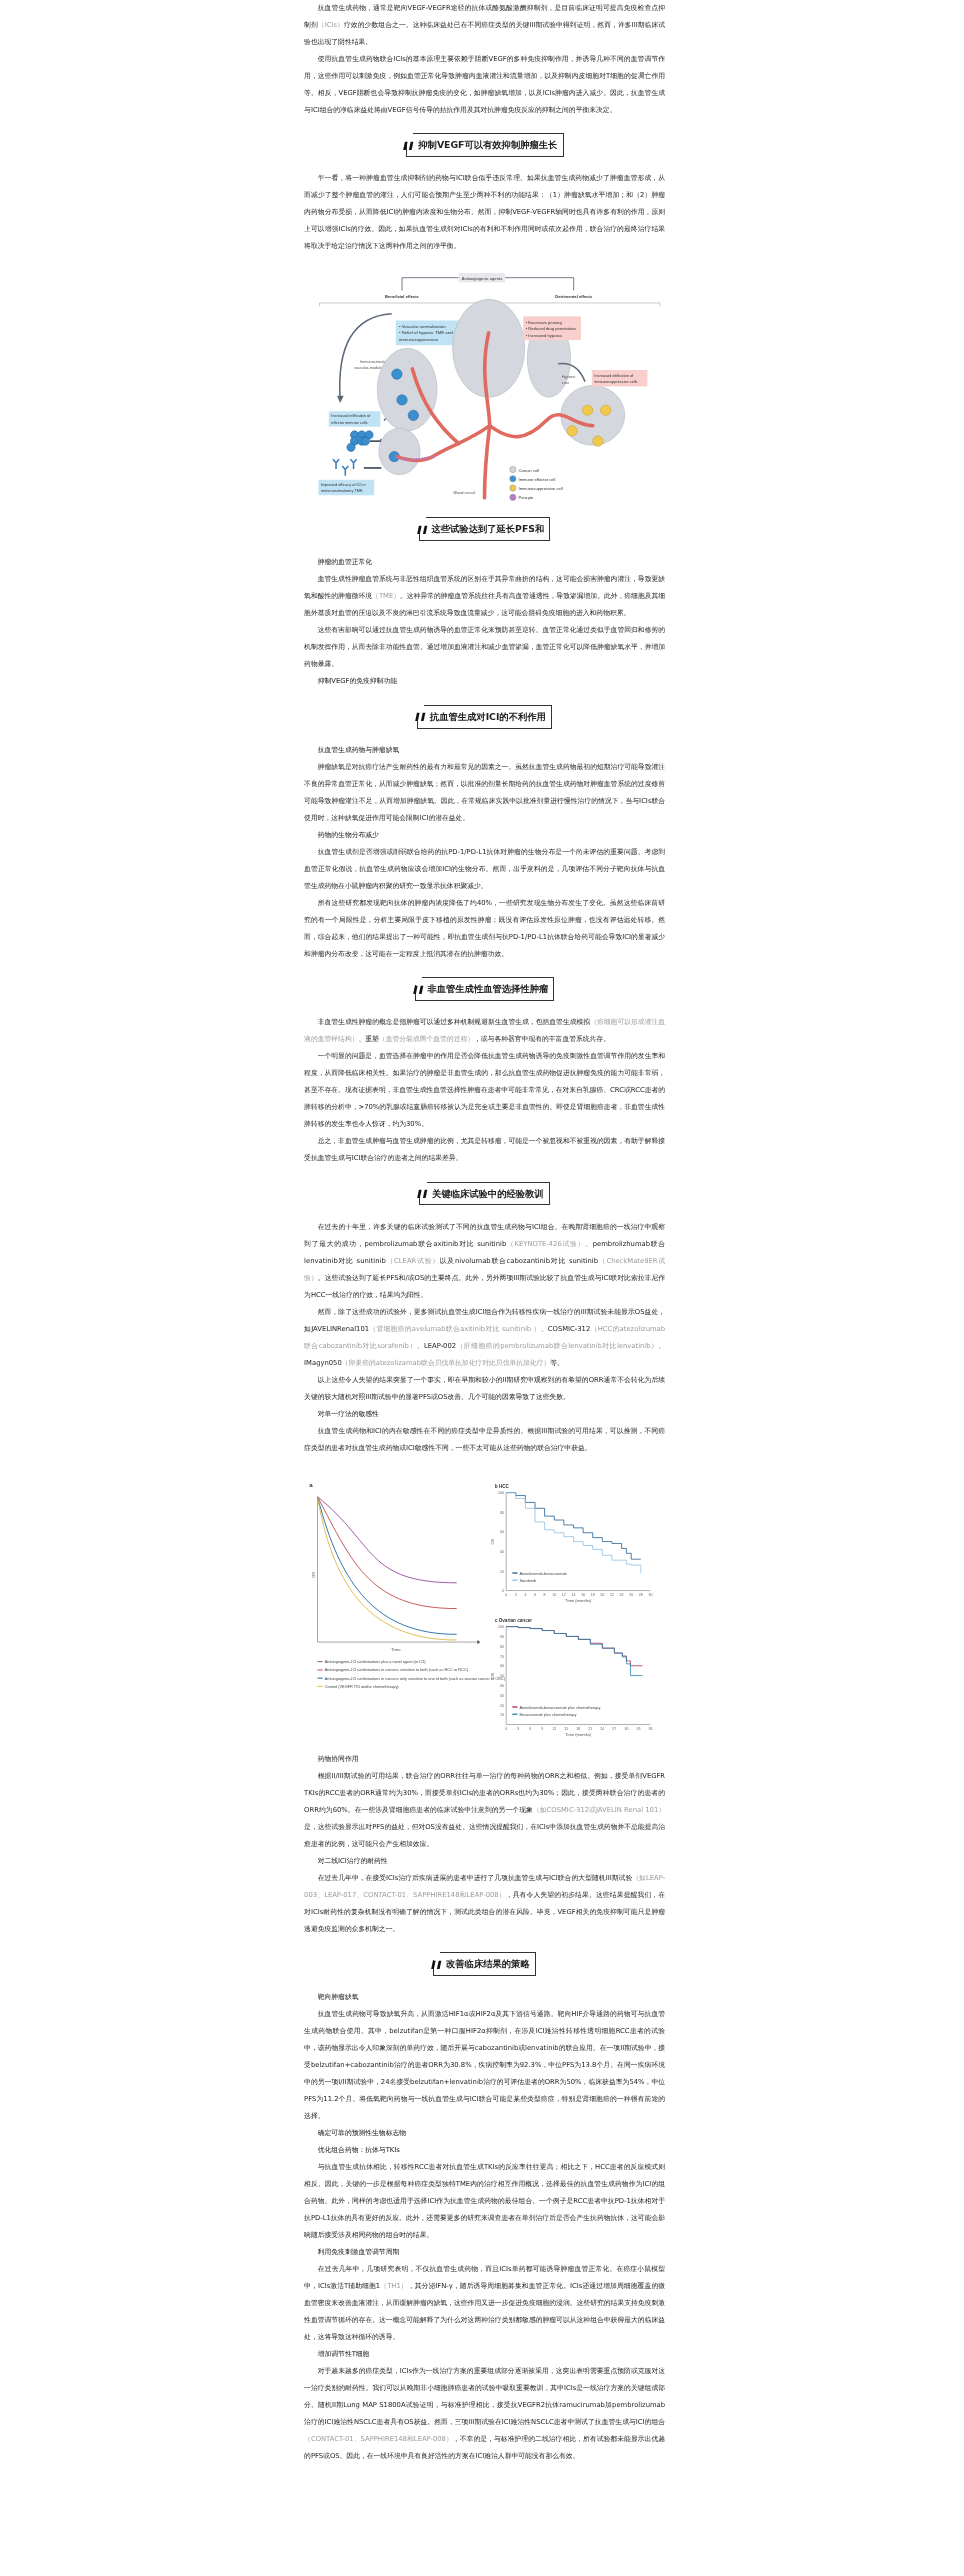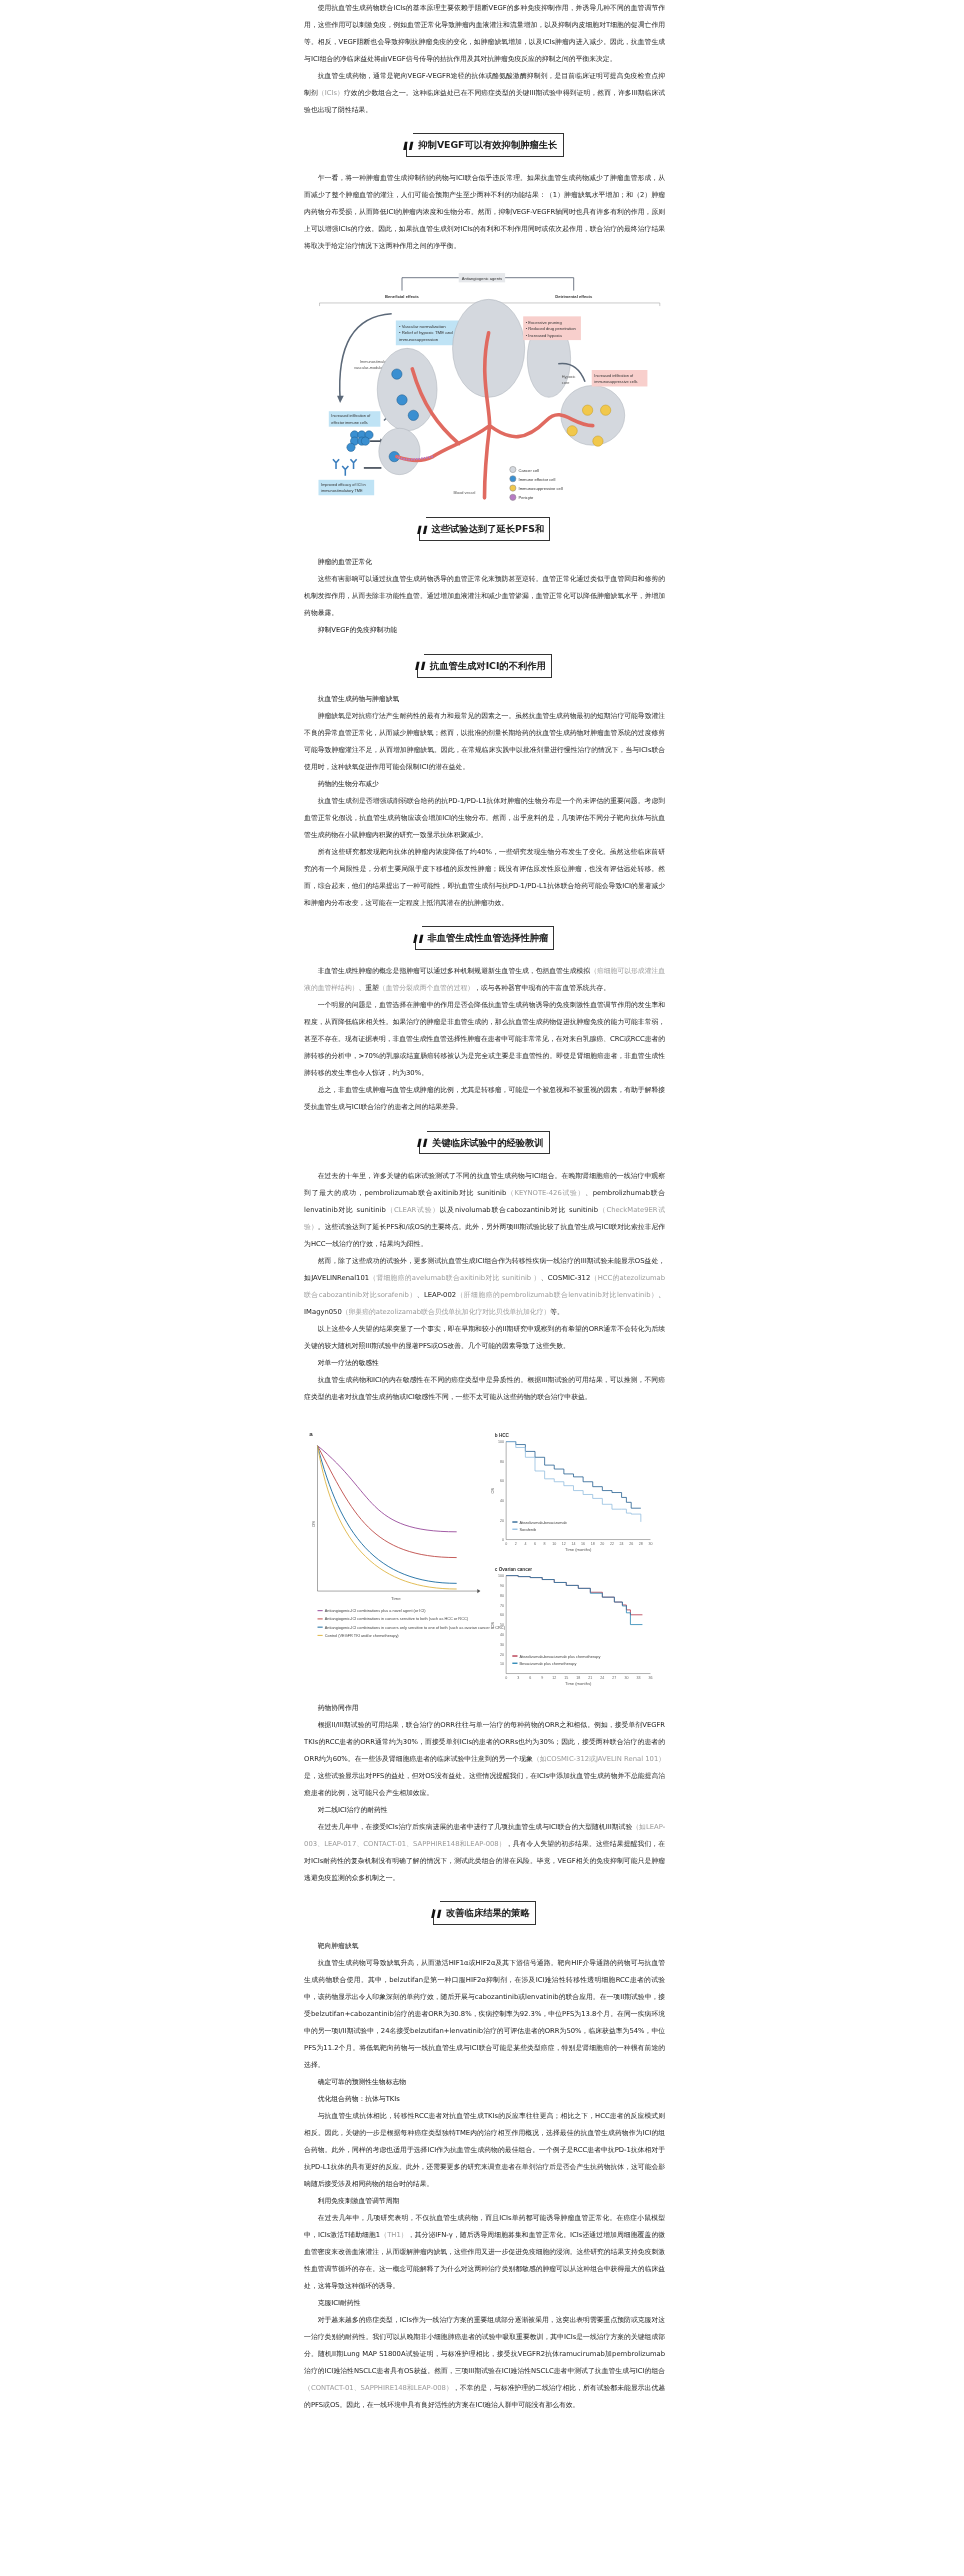--- a/index.html
+++ b/index.html
@@ -39,22 +39,22 @@
   }
   .sec-title { font-size: 9.3px; font-weight: bold; color: #222; line-height: 15.5px; }
   .figure { margin: 15.5px 0 10.3px; display: flex; justify-content: center; }
   .figure svg { display: block; }
 </style>
 </head>
 <body>
 
 <div class="article">
   <div id="intro">
+      <p><span>抗血管生成药物，通常是靶向VEGF-VEGFR途径的抗体或酪氨酸激酶抑制剂，是目前临床证明可提高免疫检查点抑制剂</span><span class="muted">（ICIs）</span><span>疗效的少数组合之一。这种临床益处已在不同癌症类型的关键III期试验中得到证明，然而，许多III期临床试验也出现了阴性结果。</span></p>
       <p><span>使用抗血管生成药物联合ICIs的基本原理主要依赖于阻断VEGF的多种免疫抑制作用，并诱导几种不同的血管调节作用，这些作用可以刺激免疫，例如血管正常化导致肿瘤内血液灌注和流量增加，以及抑制内皮细胞对T细胞的促凋亡作用等。相反，VEGF阻断也会导致抑制抗肿瘤免疫的变化，如肿瘤缺氧增加，以及ICIs肿瘤内进入减少。因此，抗血管生成与ICI组合的净临床益处将由VEGF信号传导的拮抗作用及其对抗肿瘤免疫反应的抑制之间的平衡来决定。</span></p>
-      <p><span>抗血管生成药物，通常是靶向VEGF-VEGFR途径的抗体或酪氨酸激酶抑制剂，是目前临床证明可提高免疫检查点抑制剂</span><span class="muted">（ICIs）</span><span>疗效的少数组合之一。这种临床益处已在不同癌症类型的关键III期试验中得到证明，然而，许多III期临床试验也出现了阴性结果。</span></p>
     </div>
   <div id="sections">
       <section>
         <div class="sec-head-wrap">
           <div class="sec-head">
             <span class="quote-mark" style="font-size: 8.2px; letter-spacing: -1px;">❚❚</span>
             <span class="sec-title">抑制VEGF可以有效抑制肿瘤生长</span>
           </div>
         </div>
         <p><span>乍一看，将一种肿瘤血管生成抑制剂的药物与ICI联合似乎违反常理。如果抗血管生成药物减少了肿瘤血管形成，从而减少了整个肿瘤血管的灌注，人们可能会预期产生至少两种不利的功能结果：（1）肿瘤缺氧水平增加；和（2）肿瘤内药物分布受损，从而降低ICI的肿瘤内浓度和生物分布。然而，抑制VEGF-VEGFR轴同时也具有许多有利的作用，原则上可以增强ICIs的疗效。因此，如果抗血管生成剂对ICIs的有利和不利作用同时或依次起作用，联合治疗的最终治疗结果将取决于给定治疗情况下这两种作用之间的净平衡。</span></p>
@@ -136,20 +136,21 @@
         </div>
       </section>
       <section>
         <div class="sec-head-wrap">
           <div class="sec-head">
             <span class="quote-mark" style="font-size: 8.2px; letter-spacing: -1px;">❚❚</span>
             <span class="sec-title">这些试验达到了延长PFS和</span>
           </div>
         </div>
         <p class="subhead">肿瘤的血管正常化</p>
+        <p><span>血管生成性肿瘤血管系统与非恶性组织血管系统的区别在于其异常曲折的结构，这可能会损害肿瘤内灌注，导致更缺氧和酸性的肿瘤微环境</span><span class="muted">（TME）</span><span>。这种异常的肿瘤血管系统往往具有高血管通透性，导致渗漏增加。此外，癌细胞及其细胞外基质对血管的压迫以及不良的淋巴引流系统导致血流量减少，这可能会阻碍免疫细胞的进入和药物积累。</span></p>
         <p><span>这些有害影响可以通过抗血管生成药物诱导的血管正常化来预防甚至逆转。血管正常化通过类似于血管回归和修剪的机制发挥作用，从而去除非功能性血管。通过增加血液灌注和减少血管渗漏，血管正常化可以降低肿瘤缺氧水平，并增加药物暴露。</span></p>
         <p class="subhead">抑制VEGF的免疫抑制功能</p>
       </section>
       <section>
         <div class="sec-head-wrap">
           <div class="sec-head">
             <span class="quote-mark" style="font-size: 8.2px; letter-spacing: -1px;">❚❚</span>
             <span class="sec-title">抗血管生成对ICI的不利作用</span>
           </div>
         </div>
@@ -280,19 +281,19 @@
             <span class="sec-title">改善临床结果的策略</span>
           </div>
         </div>
         <p class="subhead">靶向肿瘤缺氧</p>
         <p><span>抗血管生成药物可导致缺氧升高，从而激活HIF1α或HIF2α及其下游信号通路。靶向HIF介导通路的药物可与抗血管生成药物联合使用。其中，belzutifan是第一种口服HIF2α抑制剂，在涉及ICI难治性转移性透明细胞RCC患者的试验中，该药物显示出令人印象深刻的单药疗效，随后开展与cabozantinib或lenvatinib的联合应用。在一项II期试验中，接受belzutifan+cabozantinib治疗的患者ORR为30.8%，疾病控制率为92.3%，中位PFS为13.8个月。在同一疾病环境中的另一项I/II期试验中，24名接受belzutifan+lenvatinib治疗的可评估患者的ORR为50%，临床获益率为54%，中位PFS为11.2个月。将低氧靶向药物与一线抗血管生成与ICI联合可能是某些类型癌症，特别是肾细胞癌的一种很有前途的选择。</span></p>
         <p class="subhead">确定可靠的预测性生物标志物</p>
         <p class="subhead">优化组合药物：抗体与TKIs</p>
         <p><span>与抗血管生成抗体相比，转移性RCC患者对抗血管生成TKIs的反应率往往更高；相比之下，HCC患者的反应模式则相反。因此，关键的一步是根据每种癌症类型独特TME内的治疗相互作用概况，选择最佳的抗血管生成药物作为ICI的组合药物。此外，同样的考虑也适用于选择ICI作为抗血管生成药物的最佳组合。一个例子是RCC患者中抗PD-1抗体相对于抗PD-L1抗体的具有更好的反应。此外，还需要更多的研究来调查患者在单剂治疗后是否会产生抗药物抗体，这可能会影响随后接受涉及相同药物的组合时的结果。</span></p>
         <p class="subhead">利用免疫刺激血管调节周期</p>
         <p><span>在过去几年中，几项研究表明，不仅抗血管生成药物，而且ICIs单药都可能诱导肿瘤血管正常化。在癌症小鼠模型中，ICIs激活T辅助细胞1</span><span class="muted">（TH1）</span><span>，其分泌IFN-γ，随后诱导周细胞募集和血管正常化。ICIs还通过增加周细胞覆盖的微血管密度来改善血液灌注，从而缓解肿瘤内缺氧，这些作用又进一步促进免疫细胞的浸润。这些研究的结果支持免疫刺激性血管调节循环的存在。这一概念可能解释了为什么对这两种治疗类别都敏感的肿瘤可以从这种组合中获得最大的临床益处，这将导致这种循环的诱导。</span></p>
-        <p class="subhead">克服ICI耐药性</p>
+        <p class="subhead">增加调节性T细胞</p>
         <p><span>对于越来越多的癌症类型，ICIs作为一线治疗方案的重要组成部分逐渐被采用，这突出表明需要重点预防或克服对这一治疗类别的耐药性。我们可以从晚期非小细胞肺癌患者的试验中吸取重要教训，其中ICIs是一线治疗方案的关键组成部分。随机II期Lung MAP S1800A试验证明，与标准护理相比，接受抗VEGFR2抗体ramucirumab加pembrolizumab治疗的ICI难治性NSCLC患者具有OS获益。然而，三项III期试验在ICI难治性NSCLC患者中测试了抗血管生成与ICI的组合</span><span class="muted">（CONTACT-01、SAPPHIRE148和LEAP-008）</span><span>，不幸的是，与标准护理的二线治疗相比，所有试验都未能显示出优越的PFS或OS。因此，在一线环境中具有良好活性的方案在ICI难治人群中可能没有那么有效。</span></p>
       </section>
     </div>
 
 </div>
 
 
 </body></html>

